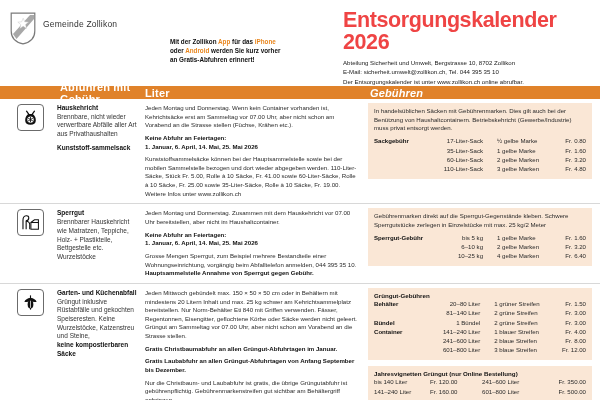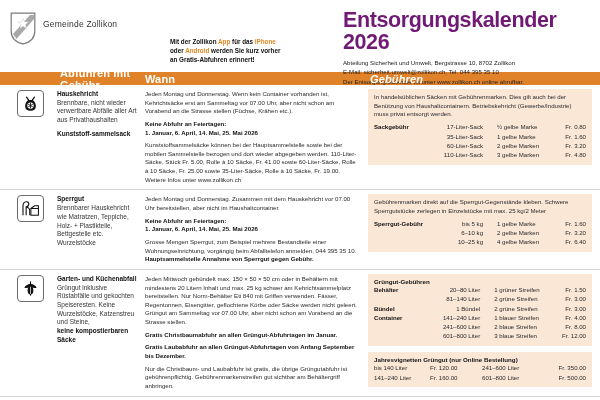--- a/index.html
+++ b/index.html
@@ -6,29 +6,29 @@
   body{
     width:600px;height:400px;
     background:#ffffff;
     font-family:"Liberation Sans","DejaVu Sans",sans-serif;
     color:#1a1a1a;
     overflow:hidden;
   }
   .page{position:relative;width:600px;height:400px;box-sizing:border-box;}
 
   
-  .header{display:flex;padding:8px 10px 0 10px;box-sizing:border-box;height:72px;}
+  .header{display:flex;padding:8px 10px 0 10px;box-sizing:border-box;height:86px;}
   .hd-left{width:160px;display:flex;align-items:flex-start;gap:7px;padding-top:4px;}
   .crest{width:26px;height:33px;flex:0 0 auto;}
   .muni-name{font-size:8.5px;color:#333;letter-spacing:.2px;padding-top:7px;white-space:nowrap;}
   .hd-mid{width:165px;padding-top:30px;}
   .app-note{font-size:6.3px;font-weight:bold;line-height:1.42;color:#111;}
   .app-note .hl{color:#E8861E;}
   .hd-right{flex:1;padding-left:8px;padding-top:2px;}
-  .big-title{font-size:21.5px;font-weight:bold;letter-spacing:-.4px;line-height:1;color:#701a75;}
+  .big-title{font-size:21.5px;font-weight:bold;letter-spacing:-.4px;line-height:1;color:#ef4444;}
   .sub-lines{margin-top:5px;font-size:6.1px;line-height:1.55;color:#222;}
 
   
   .thead{background:#E0822A;color:#fff;height:13px;display:flex;align-items:center;
          font-size:11px;font-weight:bold;letter-spacing:.15px;}
   .th-a{width:60px;}
   .th-b{width:85px;}
   .th-c{flex:1;}
   .th-d{width:230px;font-style:italic;}
 
@@ -106,21 +106,21 @@
         <div>Abteilung Sicherheit und Umwelt, Bergstrasse 10, 8702 Zollikon</div>
         <div>E-Mail: sicherheit.umwelt@zollikon.ch, Tel. 044 395 35 10</div>
         <div>Der Entsorgungskalender ist unter www.zollikon.ch online abrufbar.</div>
       </div>
     </div>
   </div>
 
   <div class="thead">
     <div class="th-a"></div>
     <div class="th-b">Abfuhren mit Gebühr</div>
-    <div class="th-c">Wann</div>
+    <div class="th-c">Liter</div>
     <div class="th-d">Gebühren</div>
   </div>
 
   <div class="row">
     <div class="c-icon">
       <div class="ico">
         <svg width="19" height="19" viewBox="0 0 24 24">
           <path d="M7 4 L9.5 7.5 M17 4 L14.5 7.5" stroke="#111" stroke-width="1.6" fill="none" stroke-linecap="round"></path>
           <path d="M9 7.5 Q5 11 5.3 16 Q5.6 21 12 21 Q18.4 21 18.7 16 Q19 11 15 7.5 Z" fill="#111"></path>
           <circle cx="12" cy="14.6" r="4" fill="#fff"></circle>

